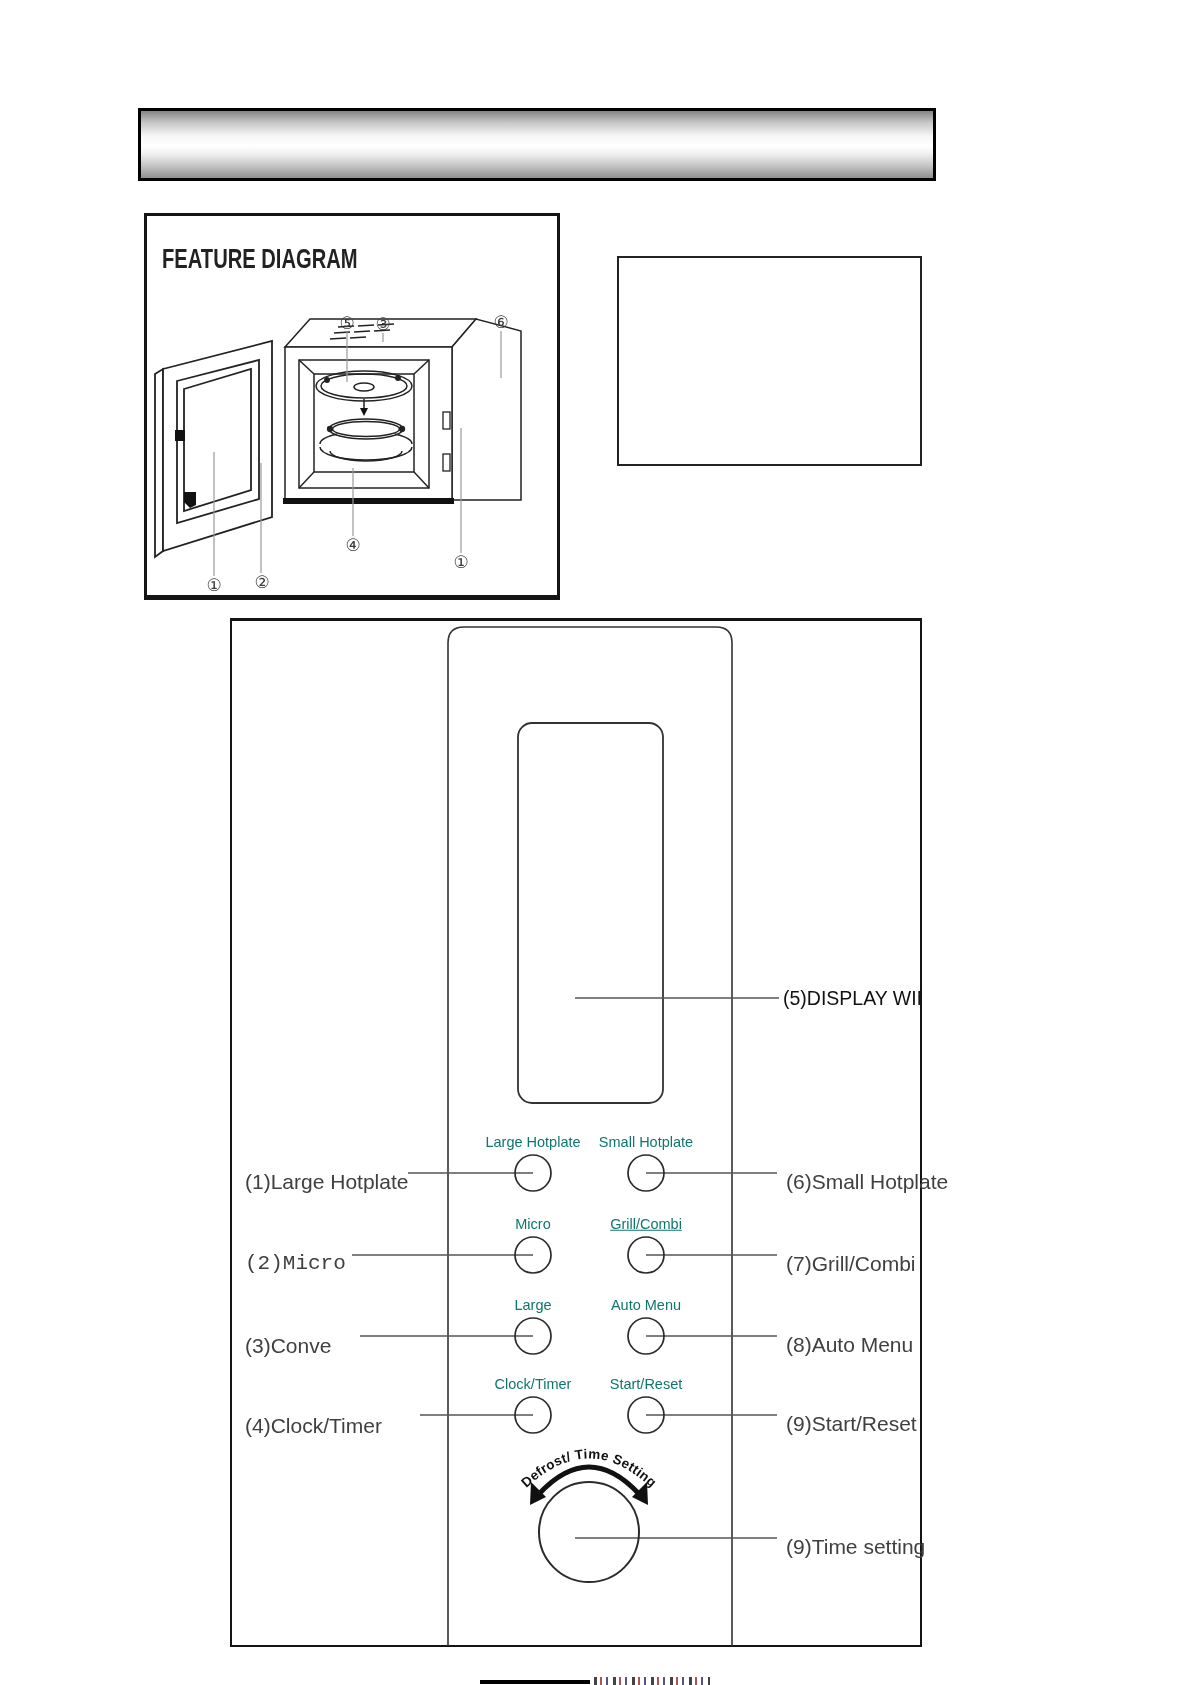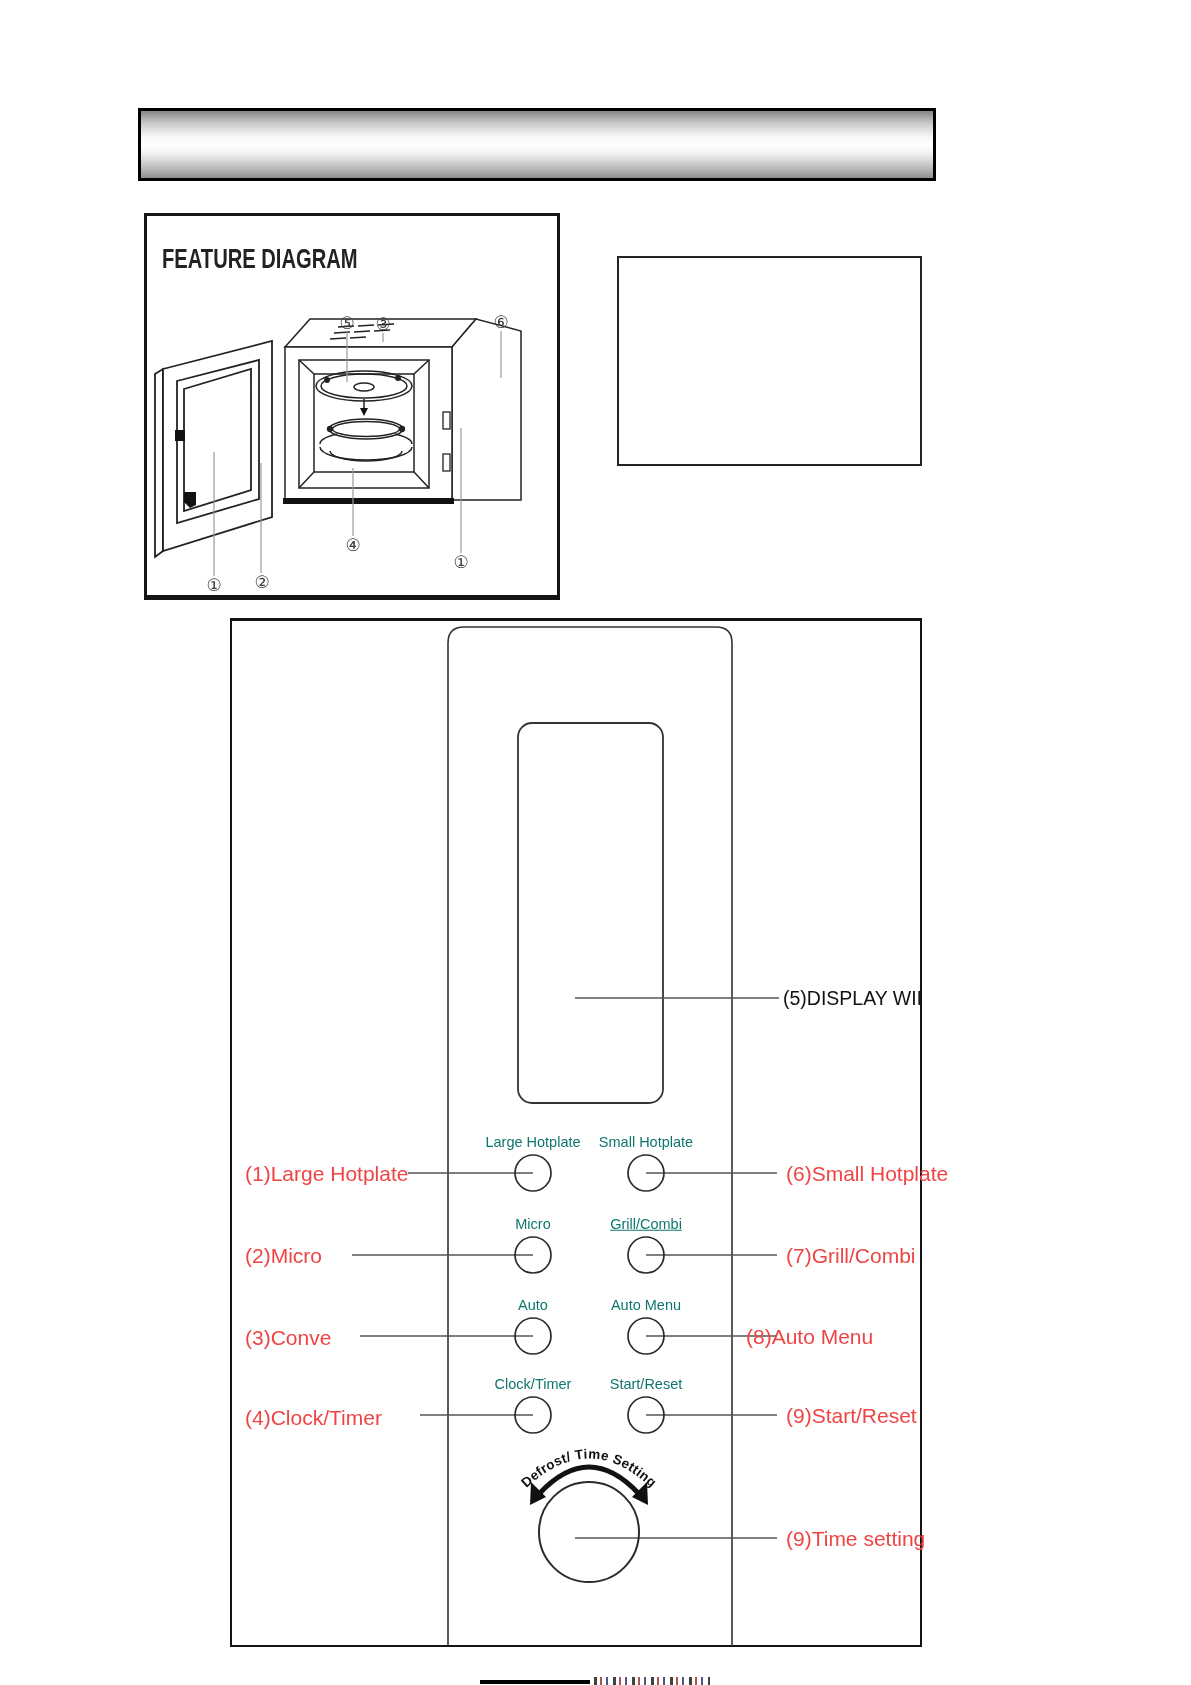--- a/index.html
+++ b/index.html
@@ -33,22 +33,22 @@
   }
   .glyph{
     font-family:"DejaVu Sans",sans-serif;font-size:17px;color:#3d3d3d;
     transform:translate(-50%,-50%);line-height:1;white-space:nowrap;
   }
   .btn-lbl{
     font-size:14.5px;color:#0f766e;transform:translate(-50%,-50%);
     line-height:1;white-space:nowrap;
   }
   .callout-lbl{
-    font-size:21px;color:#ef4444;transform:translateY(-50%);
-    line-height:1;white-space:nowrap;
+    font-size:21px;color:#404040;transform:translateY(-50%);
+    line-height:1;white-space:nowrap;margin-top:8px;
   }
   .display-clip{
     left:783px;top:985px;width:139px;height:27px;overflow:hidden;white-space:nowrap;
   }
   .display-clip span{font-size:19.5px;color:#111;line-height:27px;white-space:nowrap;}
   .footer-rule{left:480px;top:1680px;width:110px;height:4px;background:#000;}
   .footer-smudge{
     left:594px;top:1677px;width:116px;height:8px;opacity:.85;
     background:repeating-linear-gradient(90deg,#222 0 3px,transparent 3px 6px,#a33436 6px 8px,transparent 8px 12px,#34386b 12px 14px,transparent 14px 19px);
   }
@@ -183,35 +183,35 @@
   <span class="abs glyph" style="left:501px;top:322px;">⑥</span>
   <span class="abs glyph" style="left:353px;top:545px;">④</span>
   <span class="abs glyph" style="left:461px;top:562px;">①</span>
   <span class="abs glyph" style="left:214px;top:585px;">①</span>
   <span class="abs glyph" style="left:262px;top:582px;">②</span>
 
   <div class="abs btn-lbl" style="left:533px;top:1142px;">Large Hotplate</div>
   <div class="abs btn-lbl" style="left:646px;top:1142px;">Small Hotplate</div>
   <div class="abs btn-lbl" style="left:533px;top:1224px;text-align:right;">Micro</div>
   <div class="abs btn-lbl" style="left:646px;top:1224px;text-decoration:underline;">Grill/Combi</div>
-  <div class="abs btn-lbl" style="left:533px;top:1305px;">Auto</div>
+  <div class="abs btn-lbl" style="left:533px;top:1305px;">Large</div>
   <div class="abs btn-lbl" style="left:646px;top:1305px;">Auto Menu</div>
   <div class="abs btn-lbl" style="left:533px;top:1384px;">Clock/Timer</div>
   <div class="abs btn-lbl" style="left:646px;top:1384px;">Start/Reset</div>
 
   <div class="abs callout-lbl" style="left:245px;top:1173px;">(1)Large Hotplate</div>
-  <div class="abs callout-lbl" style="left:245px;top:1255px;">(2)Micro</div>
+  <div class="abs callout-lbl" style="left:245px;top:1255px;font-family:Liberation Mono, monospace;">(2)Micro</div>
   <div class="abs callout-lbl" style="left:245px;top:1337px;">(3)Conve</div>
   <div class="abs callout-lbl" style="left:245px;top:1417px;">(4)Clock/Timer</div>
 
   <div class="abs display-clip">
     <span>(5)DISPLAY WINDOW</span>
   </div>
   <div class="abs callout-lbl" style="left:786px;top:1173px;">(6)Small Hotplate</div>
   <div class="abs callout-lbl" style="left:786px;top:1255px;">(7)Grill/Combi</div>
-  <div class="abs callout-lbl" style="left:746px;top:1336px;">(8)Auto Menu</div>
+  <div class="abs callout-lbl" style="left:786px;top:1336px;">(8)Auto Menu</div>
   <div class="abs callout-lbl" style="left:786px;top:1415px;">(9)Start/Reset</div>
   <div class="abs callout-lbl" style="left:786px;top:1538px;">(9)Time setting</div>
 
   <div class="abs footer-rule"></div>
   <div class="abs footer-smudge"></div>
 
 </div>
 
 </body></html>

